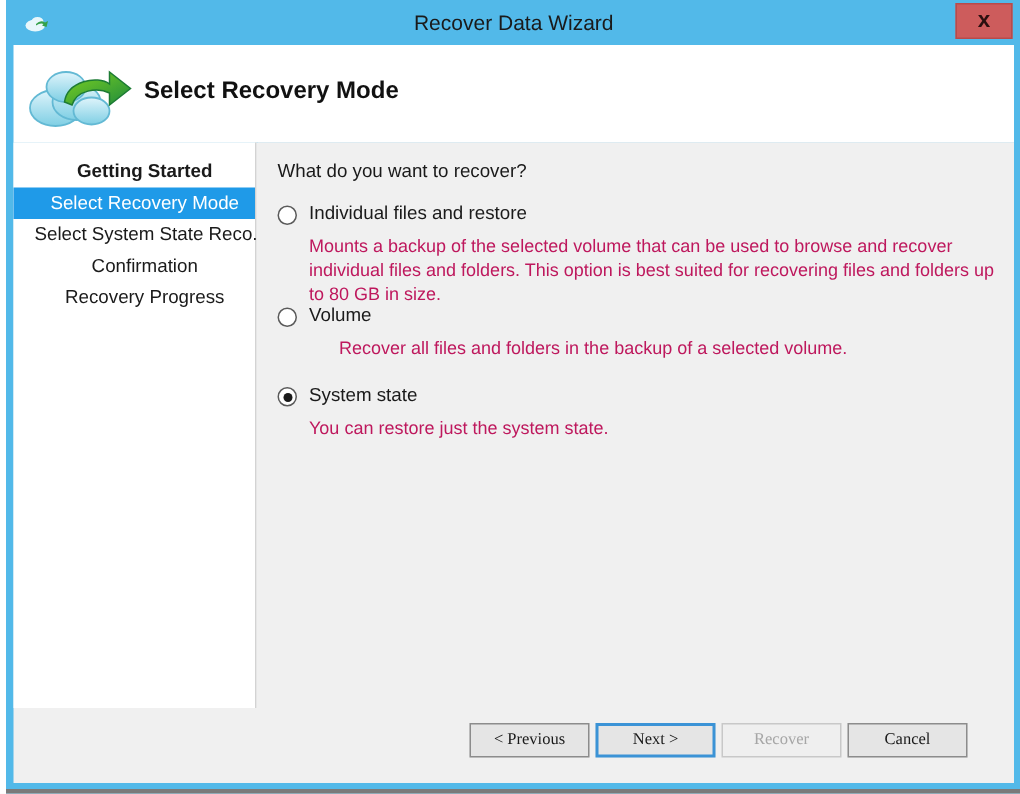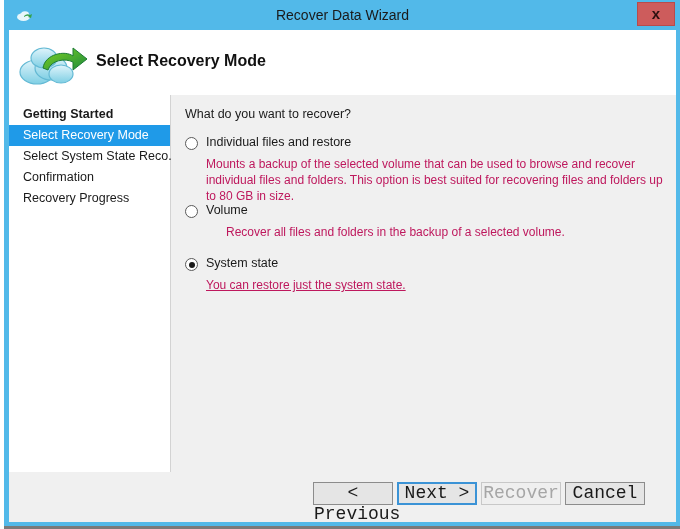--- a/index.html
+++ b/index.html
@@ -97,20 +97,21 @@
   }
   .sidebar {
     position: absolute;
     left: 0; top: 0;
     width: 162px;
     height: 377px;
     background: #ffffff;
     border-right: 1px solid #d3d3d3;
     box-sizing: border-box;
     padding-top: 9px;
+    text-align: center;
   }
   .side-item {
     height: 21px;
     line-height: 21px;
     padding-left: 14px;
     font-size: 12.5px;
     color: #1a1a1a;
     white-space: nowrap;
     font-family: "Liberation Sans", sans-serif;
     cursor: default;
@@ -181,23 +182,23 @@
     height: 49px;
     background: #f0f0f0;
   }
   .btn {
     position: absolute;
     top: 9px;
     width: 80px; height: 23px;
     background: #e5e5e5;
     border: 1px solid #8c8c8c;
     box-sizing: border-box;
-    font-size: 18px;
-    color: #1a1a1a;
-    font-family: Liberation Mono, monospace;
+    font-size: 11px;
+    color: #1a1a1a;
+    font-family: Liberation Serif, serif;
     text-align: center;
     line-height: 21px;
     cursor: pointer;
   }
   .btn.focus {
     border: 2px solid #3b93d6;
     line-height: 19px;
   }
   .btn.disabled {
     color: #a6a6a6;
@@ -279,21 +280,21 @@
           <span class="opt-label">Volume</span>
         </div>
         <div class="opt-desc" style="top:21px;margin-left:20px;">Recover all files and folders in the backup of a selected volume.</div>
       </div>
 
       <div class="option" style="top:161px;">
         <div class="opt-row">
           <span class="radio checked"></span>
           <span class="opt-label">System state</span>
         </div>
-        <div class="opt-desc" style="top:21px;text-decoration:underline;">You can restore just the system state.</div>
+        <div class="opt-desc" style="top:21px;">You can restore just the system state.</div>
       </div>
     </div>
 
     <div class="footer">
       <div class="btn" id="btn-previous">&lt; Previous</div>
       <div class="btn focus" id="btn-next">Next &gt;</div>
       <div class="btn" id="btn-cancel">Cancel</div>
       <div class="btn disabled" id="btn-recover">Recover</div>
     </div>
 

